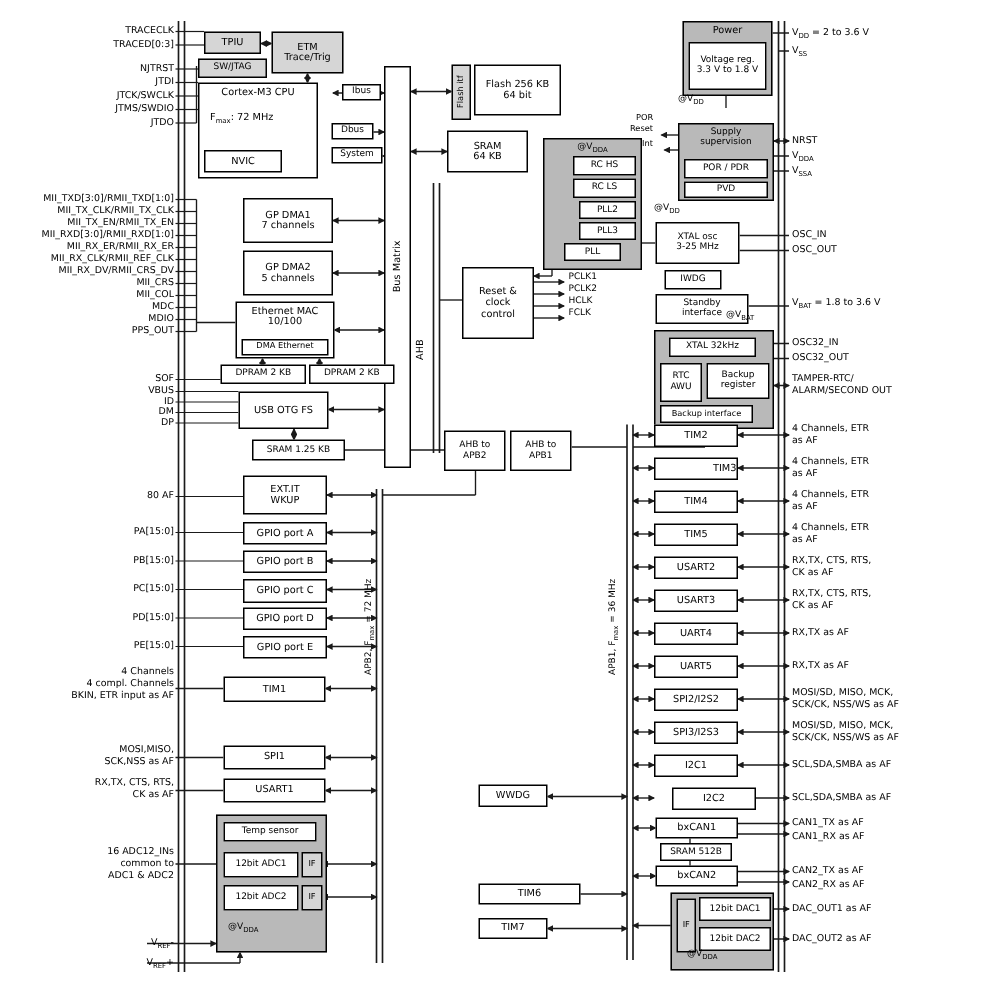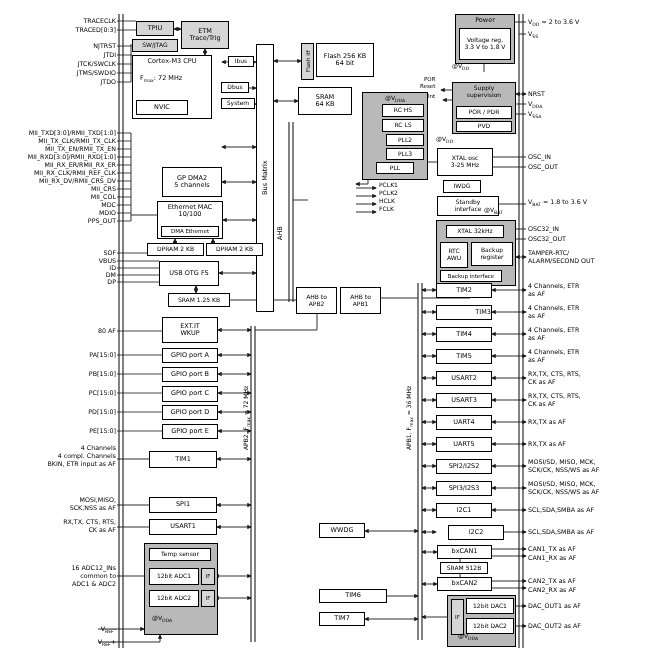--- a/index.html
+++ b/index.html
@@ -264,20 +264,24 @@
       <div>RTC</div>
       <div>AWU</div>
     </div>
     <div class="blk" style="left: 471px; top: 242px; width: 42px; height: 24px; font-size: 6px;">
       <div>Backup</div>
       <div>register</div>
     </div>
     <div class="blk" style="left: 440px; top: 270px; width: 62px; height: 12px; font-size: 5.5px;">
       <div>Backup interface</div>
     </div>
+    <div class="blk" style="left: 162px; top: 132px; width: 60px; height: 30px;">
+      <div>GP DMA1</div>
+      <div>7 channels</div>
+    </div>
     <div class="blk" style="left: 162px; top: 167px; width: 60px; height: 30px;">
       <div>GP DMA2</div>
       <div>5 channels</div>
     </div>
     <div class="blk vtop" style="left: 157px; top: 201px; width: 66px; height: 38px;">
       <div>Ethernet MAC</div>
       <div>10/100</div>
     </div>
     <div class="blk" style="left: 161px; top: 226px; width: 58px; height: 11px; font-size: 5.5px;">
       <div>DMA Ethernet</div>
@@ -330,20 +334,25 @@
       <div>12bit ADC1</div>
     </div>
     <div class="blk lg" style="left: 201px; top: 568px; width: 14px; height: 17px; font-size: 5.5px;">
       <div>IF</div>
     </div>
     <div class="blk" style="left: 149px; top: 590px; width: 50px; height: 17px; font-size: 6px;">
       <div>12bit ADC2</div>
     </div>
     <div class="blk lg" style="left: 201px; top: 590px; width: 14px; height: 17px; font-size: 5.5px;">
       <div>IF</div>
+    </div>
+    <div class="blk" style="left: 308px; top: 178px; width: 48px; height: 48px;">
+      <div>Reset &amp;</div>
+      <div>clock</div>
+      <div>control</div>
     </div>
     <div class="blk" style="left: 296px; top: 287px; width: 41px; height: 27px; font-size: 6px;">
       <div>AHB to</div>
       <div>APB2</div>
     </div>
     <div class="blk" style="left: 340px; top: 287px; width: 41px; height: 27px; font-size: 6px;">
       <div>AHB to</div>
       <div>APB1</div>
     </div>
     <div class="blk" style="left: 319px; top: 523px; width: 46px; height: 15px;">

